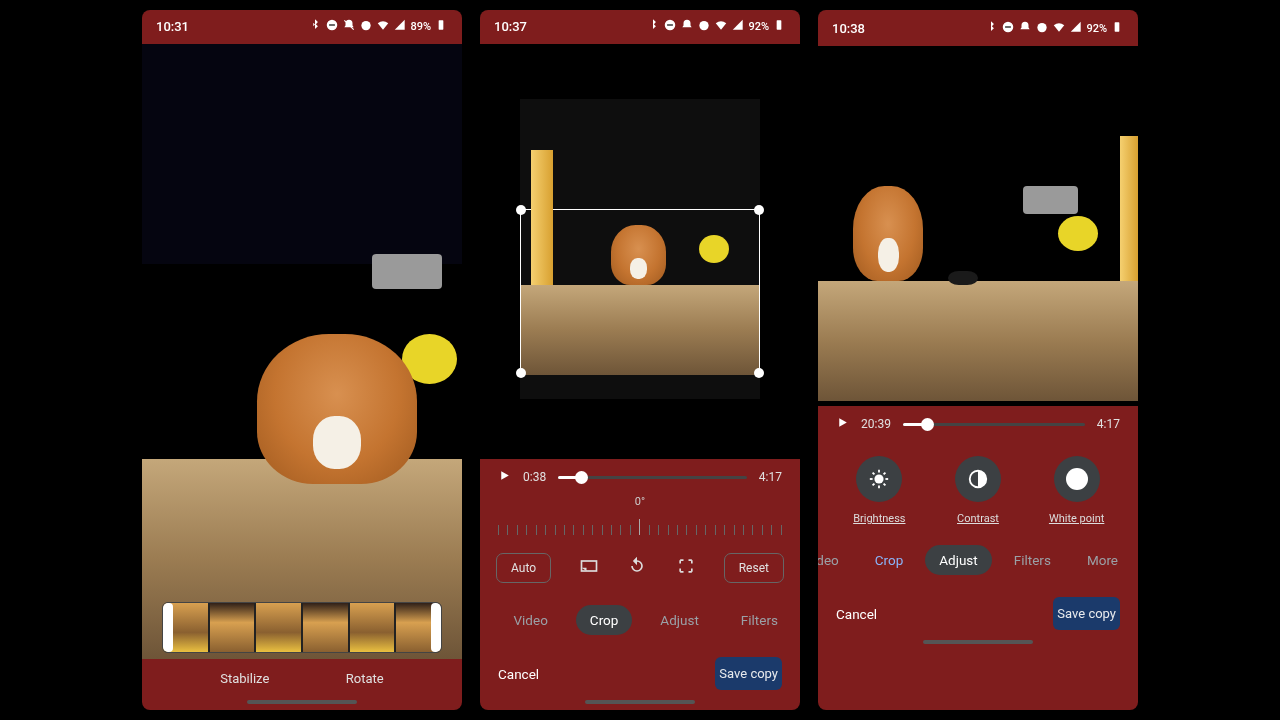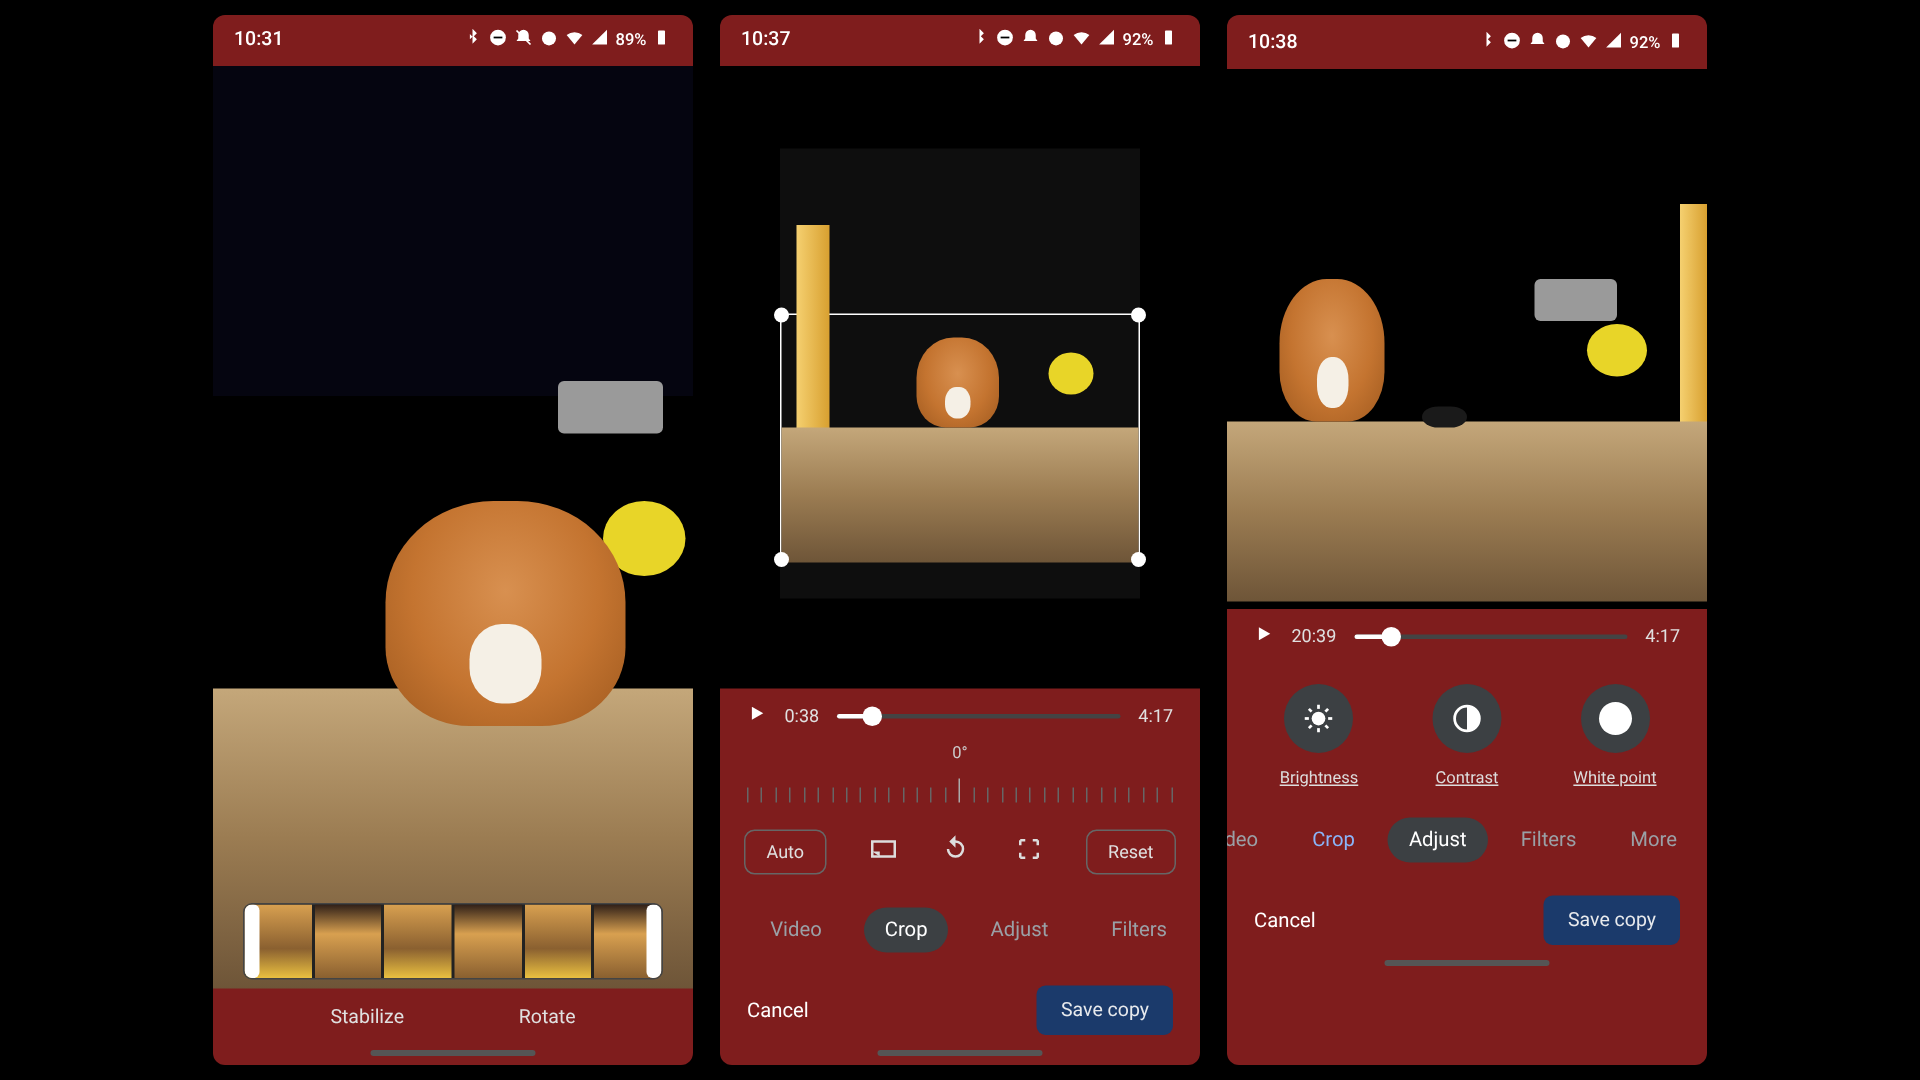--- a/index.html
+++ b/index.html
@@ -130,21 +130,21 @@
   .tabs.tight{gap:8px;padding:14px 6px 10px;}
   .tab{padding:7px 14px; border-radius:16px; white-space:nowrap;}
   .tab.active-pill{ background:#3c4043; color:#fff;}
   .tab.active-text{ color:#8ab4f8;}
 
   .footer-bar{
     display:flex; justify-content:space-between; align-items:center;
     padding:12px 18px 4px; font-size:13.5px;
   }
   .save-btn{
-    background:#1b3a6b; color:#e8eaed; padding:9px 16px; border-radius:6px;
+    background:#1b3a6b; color:#e8eaed; padding:9px 4px; border-radius:6px;
     font-size:13px;
     margin-left:28px;
   }
 
   
   .s3-image{ height:360px; position:relative; background:#000;}
   .s3 .scene-area{position:absolute; left:0; right:0; top:140px; height:200px;}
   .s3 .scene-floor{top:95px; height:120px;}
   .s3 .scene-cat{left:35px; top:0px; width:70px; height:95px;}
   .s3 .scene-flower{right:40px; top:30px; width:40px; height:35px;}

